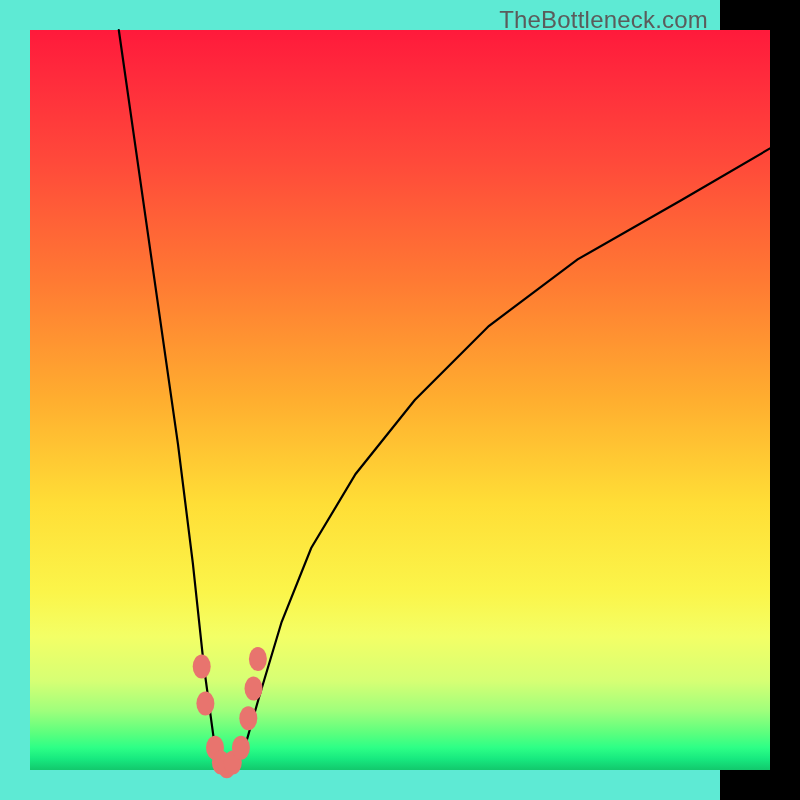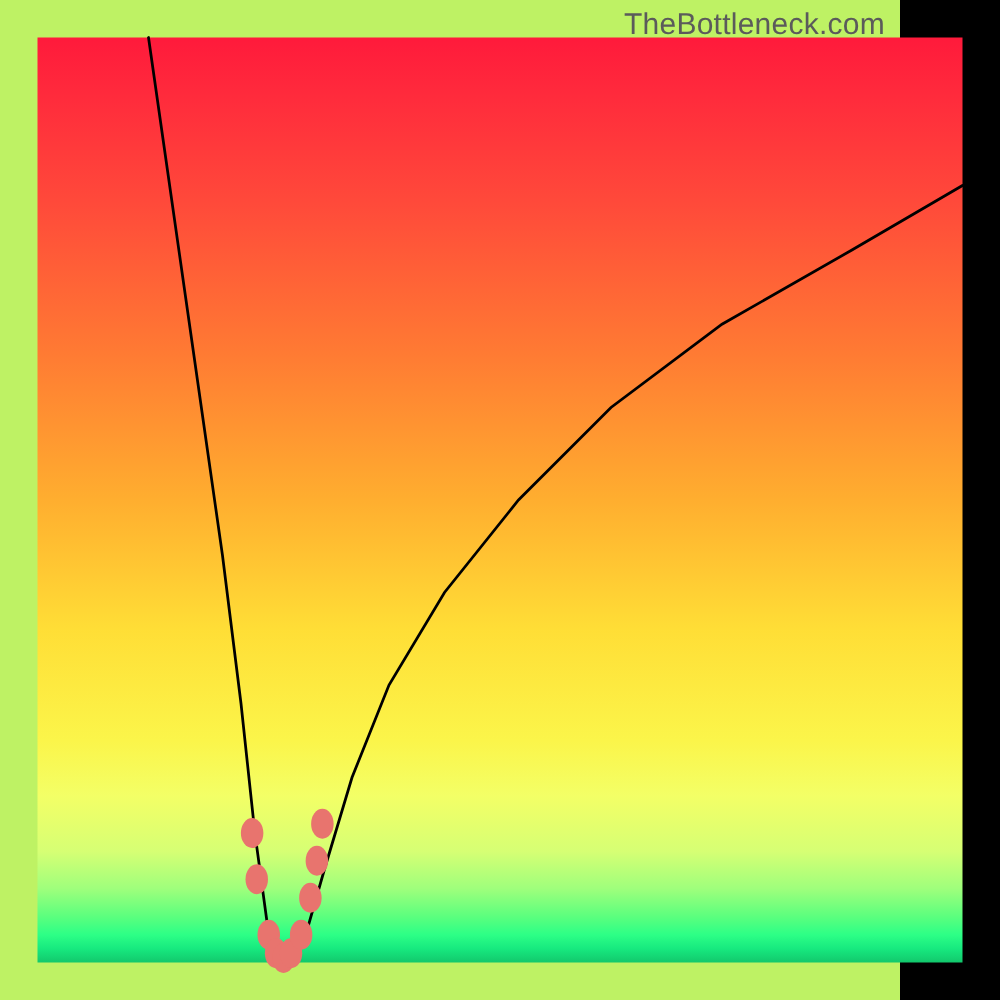--- a/index.html
+++ b/index.html
@@ -10,21 +10,21 @@
     overflow: hidden;
     background: #000;
     font-family: Arial, Helvetica, sans-serif;
   }
   .frame {
     position: absolute;
     left: 0;
     top: 0;
     width: 720px;
     height: 800px;
-    background: #bef264;
+    background: #5eead4;
   }
   .plot-area {
     position: absolute;
     left: 30px;
     top: 30px;
     width: 740px;
     height: 740px;
     
     background: linear-gradient(
       to bottom,

